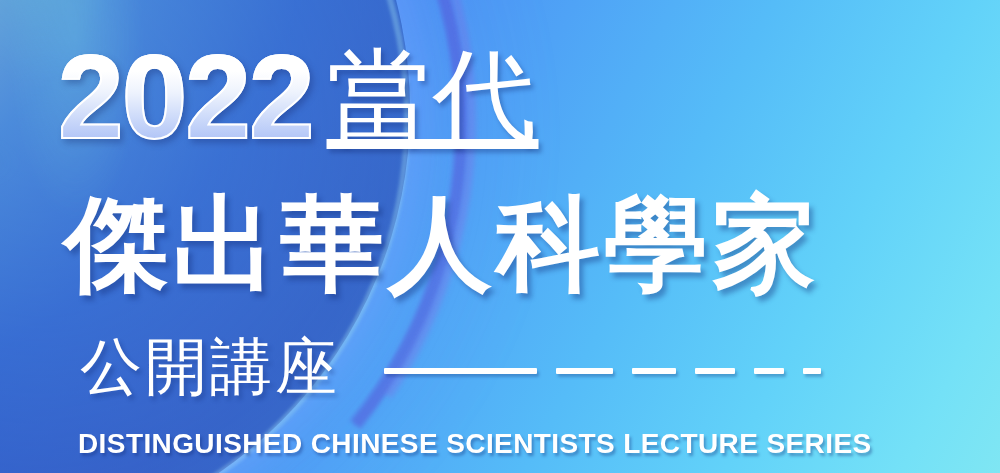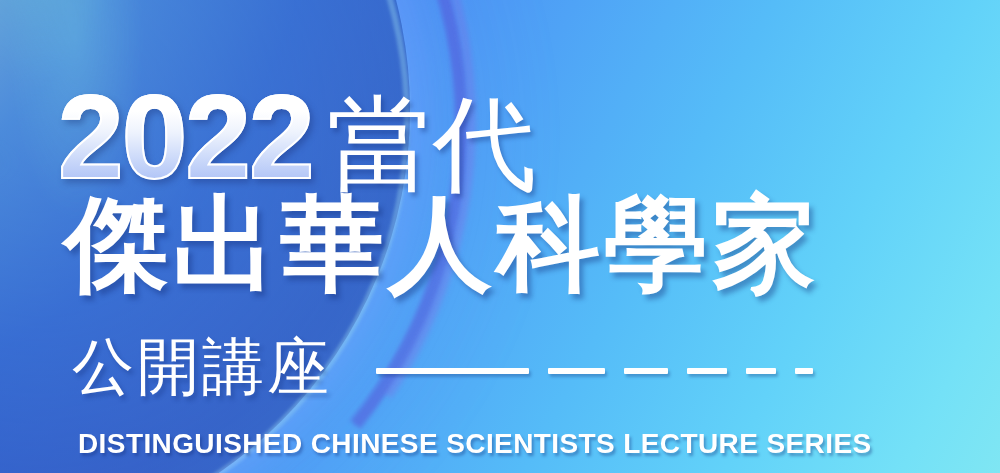--- a/index.html
+++ b/index.html
@@ -133,23 +133,22 @@
     width: 1000px;
     height: 473px;
   }
 
   
   .row-year {
     position: absolute;
     left: 58px;
     top: 38px;
     display: flex;
-    align-items: flex-end;
-    white-space: nowrap;
-    margin-top: 40px;
+    align-items: center;
+    white-space: nowrap;
   }
   .year {
     font-family: "Liberation Sans", "DejaVu Sans", sans-serif;
     font-weight: 700;
     font-size: 118px;
     line-height: 1;
     letter-spacing: -2px;
     background-image: linear-gradient(180deg,
         #ffffff 0%,
         #ffffff 28%,
@@ -166,41 +165,42 @@
   }
   .era {
     margin-left: 14px;
     font-family: "Liberation Sans", "DejaVu Sans", sans-serif;
     font-weight: 400;
     font-size: 104px;
     line-height: 1;
     color: #ffffff;
     letter-spacing: 2px;
     text-shadow: 3px 4px 4px rgba(20,45,120,0.35);
+    text-decoration: underline;
   }
 
   
   .row-title {
     position: absolute;
     left: 64px;
     top: 188px;
     font-family: "DejaVu Sans", "Liberation Sans", sans-serif;
     font-weight: 700;
     font-size: 104px;
     line-height: 1.08;
     color: #ffffff;
     letter-spacing: 4px;
     white-space: nowrap;
     text-shadow: 4px 5px 5px rgba(18,45,120,0.38);
   }
 
   
   .row-sub {
     position: absolute;
-    left: 72px;
+    left: 80px;
     top: 336px;
     display: flex;
     align-items: center;
     white-space: nowrap;
   }
   .sub-cn {
     font-family: "DejaVu Sans", "Liberation Sans", sans-serif;
     font-weight: 400;
     font-size: 62px;
     line-height: 1;

